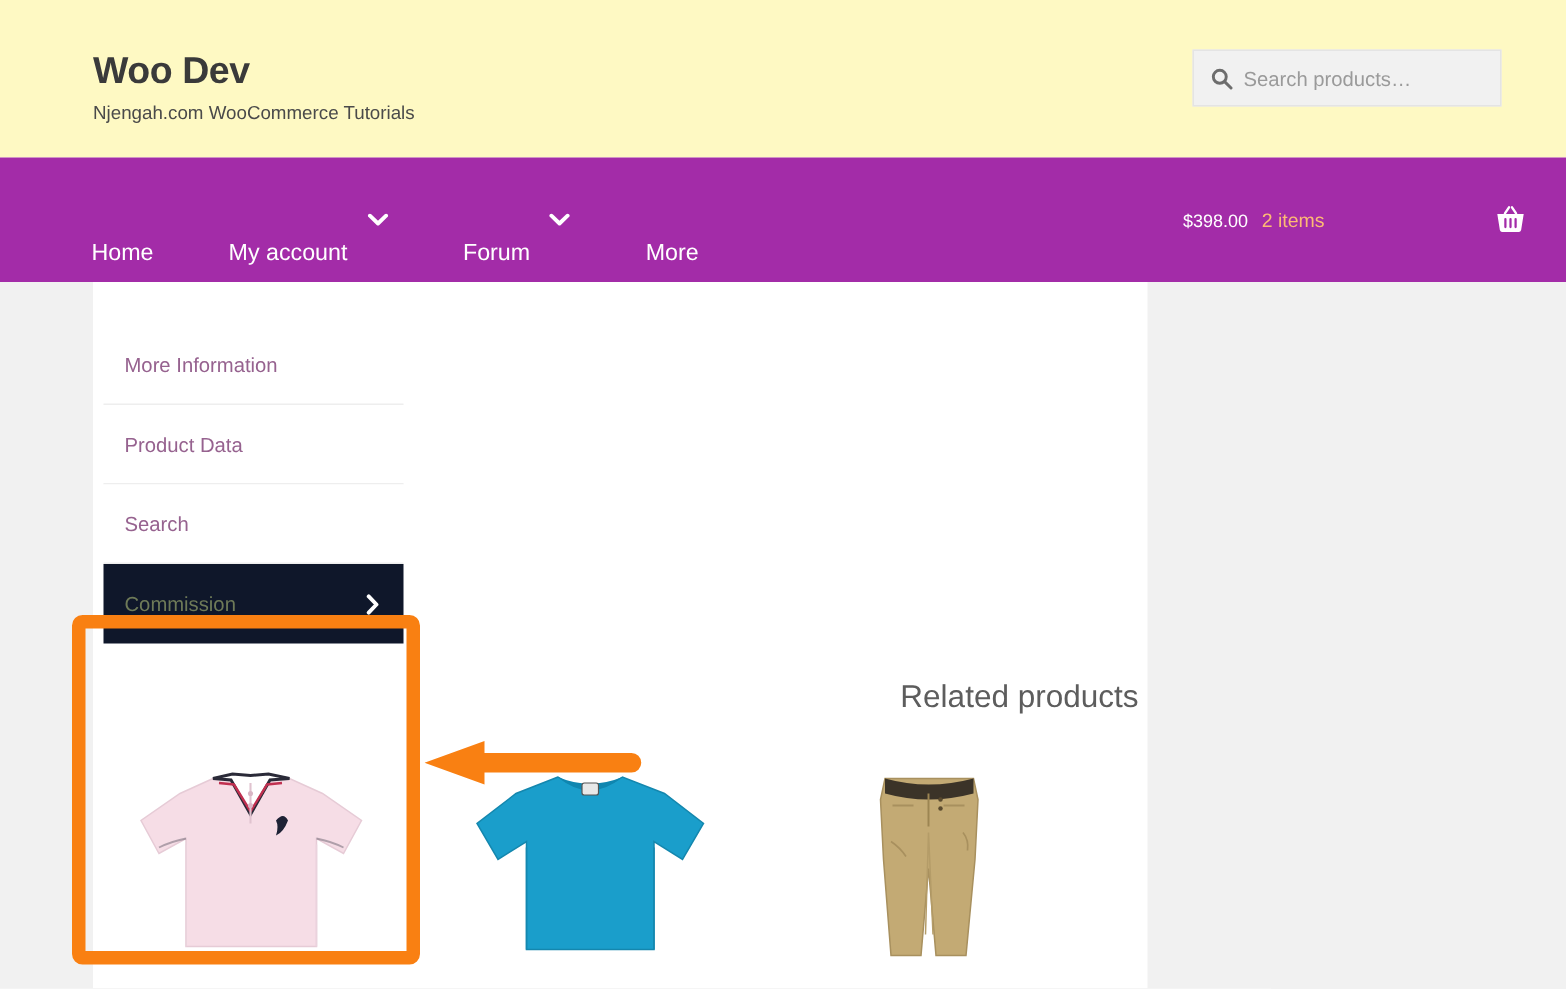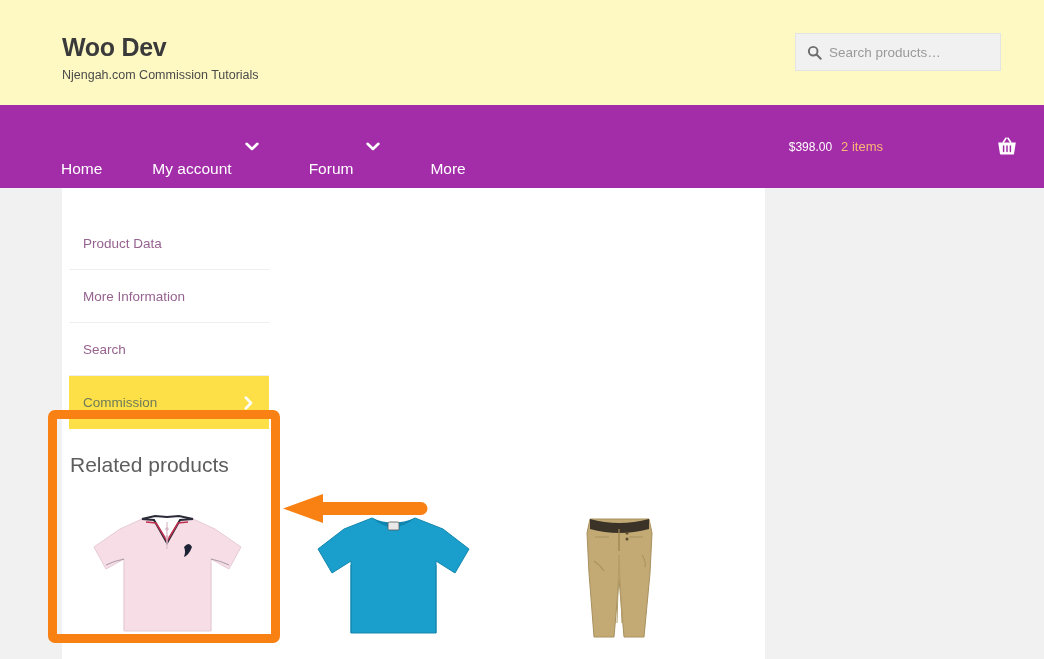--- a/index.html
+++ b/index.html
@@ -190,21 +190,21 @@
     font-size: 13.5px;
     color: #96628f;
     border-bottom: 1px solid #eeeeee;
     cursor: pointer;
     background: #ffffff;
   }
 
   .tab-item:last-child { border-bottom: none; }
 
   .tab-item.active {
-    background: #fde047;
+    background: #0f172a;
     color: #6e7a58;
     border-bottom: none;
     align-items: center;
   }
 
   .tab-label { flex: 1 1 auto; }
 
   .chevron-right-icon {
     color: #ffffff;
     display: flex;
@@ -244,20 +244,21 @@
     top: 265px;
     width: 690px;
   }
 
   .related-heading {
     font-size: 21px;
     font-weight: normal;
     color: #5d5d5d;
     margin-bottom: 26px;
     padding-left: 1px;
+    text-align: right;
   }
 
   .product-grid {
     display: flex;
     gap: 29px;
   }
 
   .product-card {
     width: 197px;
     cursor: pointer;
@@ -276,21 +277,21 @@
 </style>
 </head>
 <body>
 
 <div class="page">
 
   <header class="site-header">
 
     <div class="brand">
       <div class="site-title">Woo Dev</div>
-      <div class="site-tagline">Njengah.com Commission Tutorials</div>
+      <div class="site-tagline">Njengah.com WooCommerce Tutorials</div>
     </div>
 
     <form class="search-form">
       <span class="search-icon">
         <svg width="15" height="15" viewBox="0 0 16 16" fill="none" stroke="currentColor" stroke-width="2.1">
           <circle cx="6.6" cy="6.6" r="4.6"></circle>
           <line x1="10.2" y1="10.2" x2="14.6" y2="14.6" stroke-linecap="round"></line>
         </svg>
       </span>
       <input class="search-input" type="text" placeholder="Search products…" style="">
@@ -345,25 +346,25 @@
 
   </nav>
 
   <main class="content-wrap">
 
     <div class="content-column">
 
       <ul class="product-tabs">
 
         <li class="tab-item">
+          <span class="tab-label">More Information</span>
+        </li>
+
+        <li class="tab-item">
           <span class="tab-label">Product Data</span>
-        </li>
-
-        <li class="tab-item">
-          <span class="tab-label">More Information</span>
         </li>
 
         <li class="tab-item">
           <span class="tab-label">Search</span>
         </li>
 
         <li class="tab-item active">
           <span class="tab-label">Commission</span>
           <span class="chevron-right-icon">
             <svg width="9" height="14" viewBox="0 0 9 14" fill="none" stroke="currentColor" stroke-width="2.6" stroke-linecap="round" stroke-linejoin="round">

